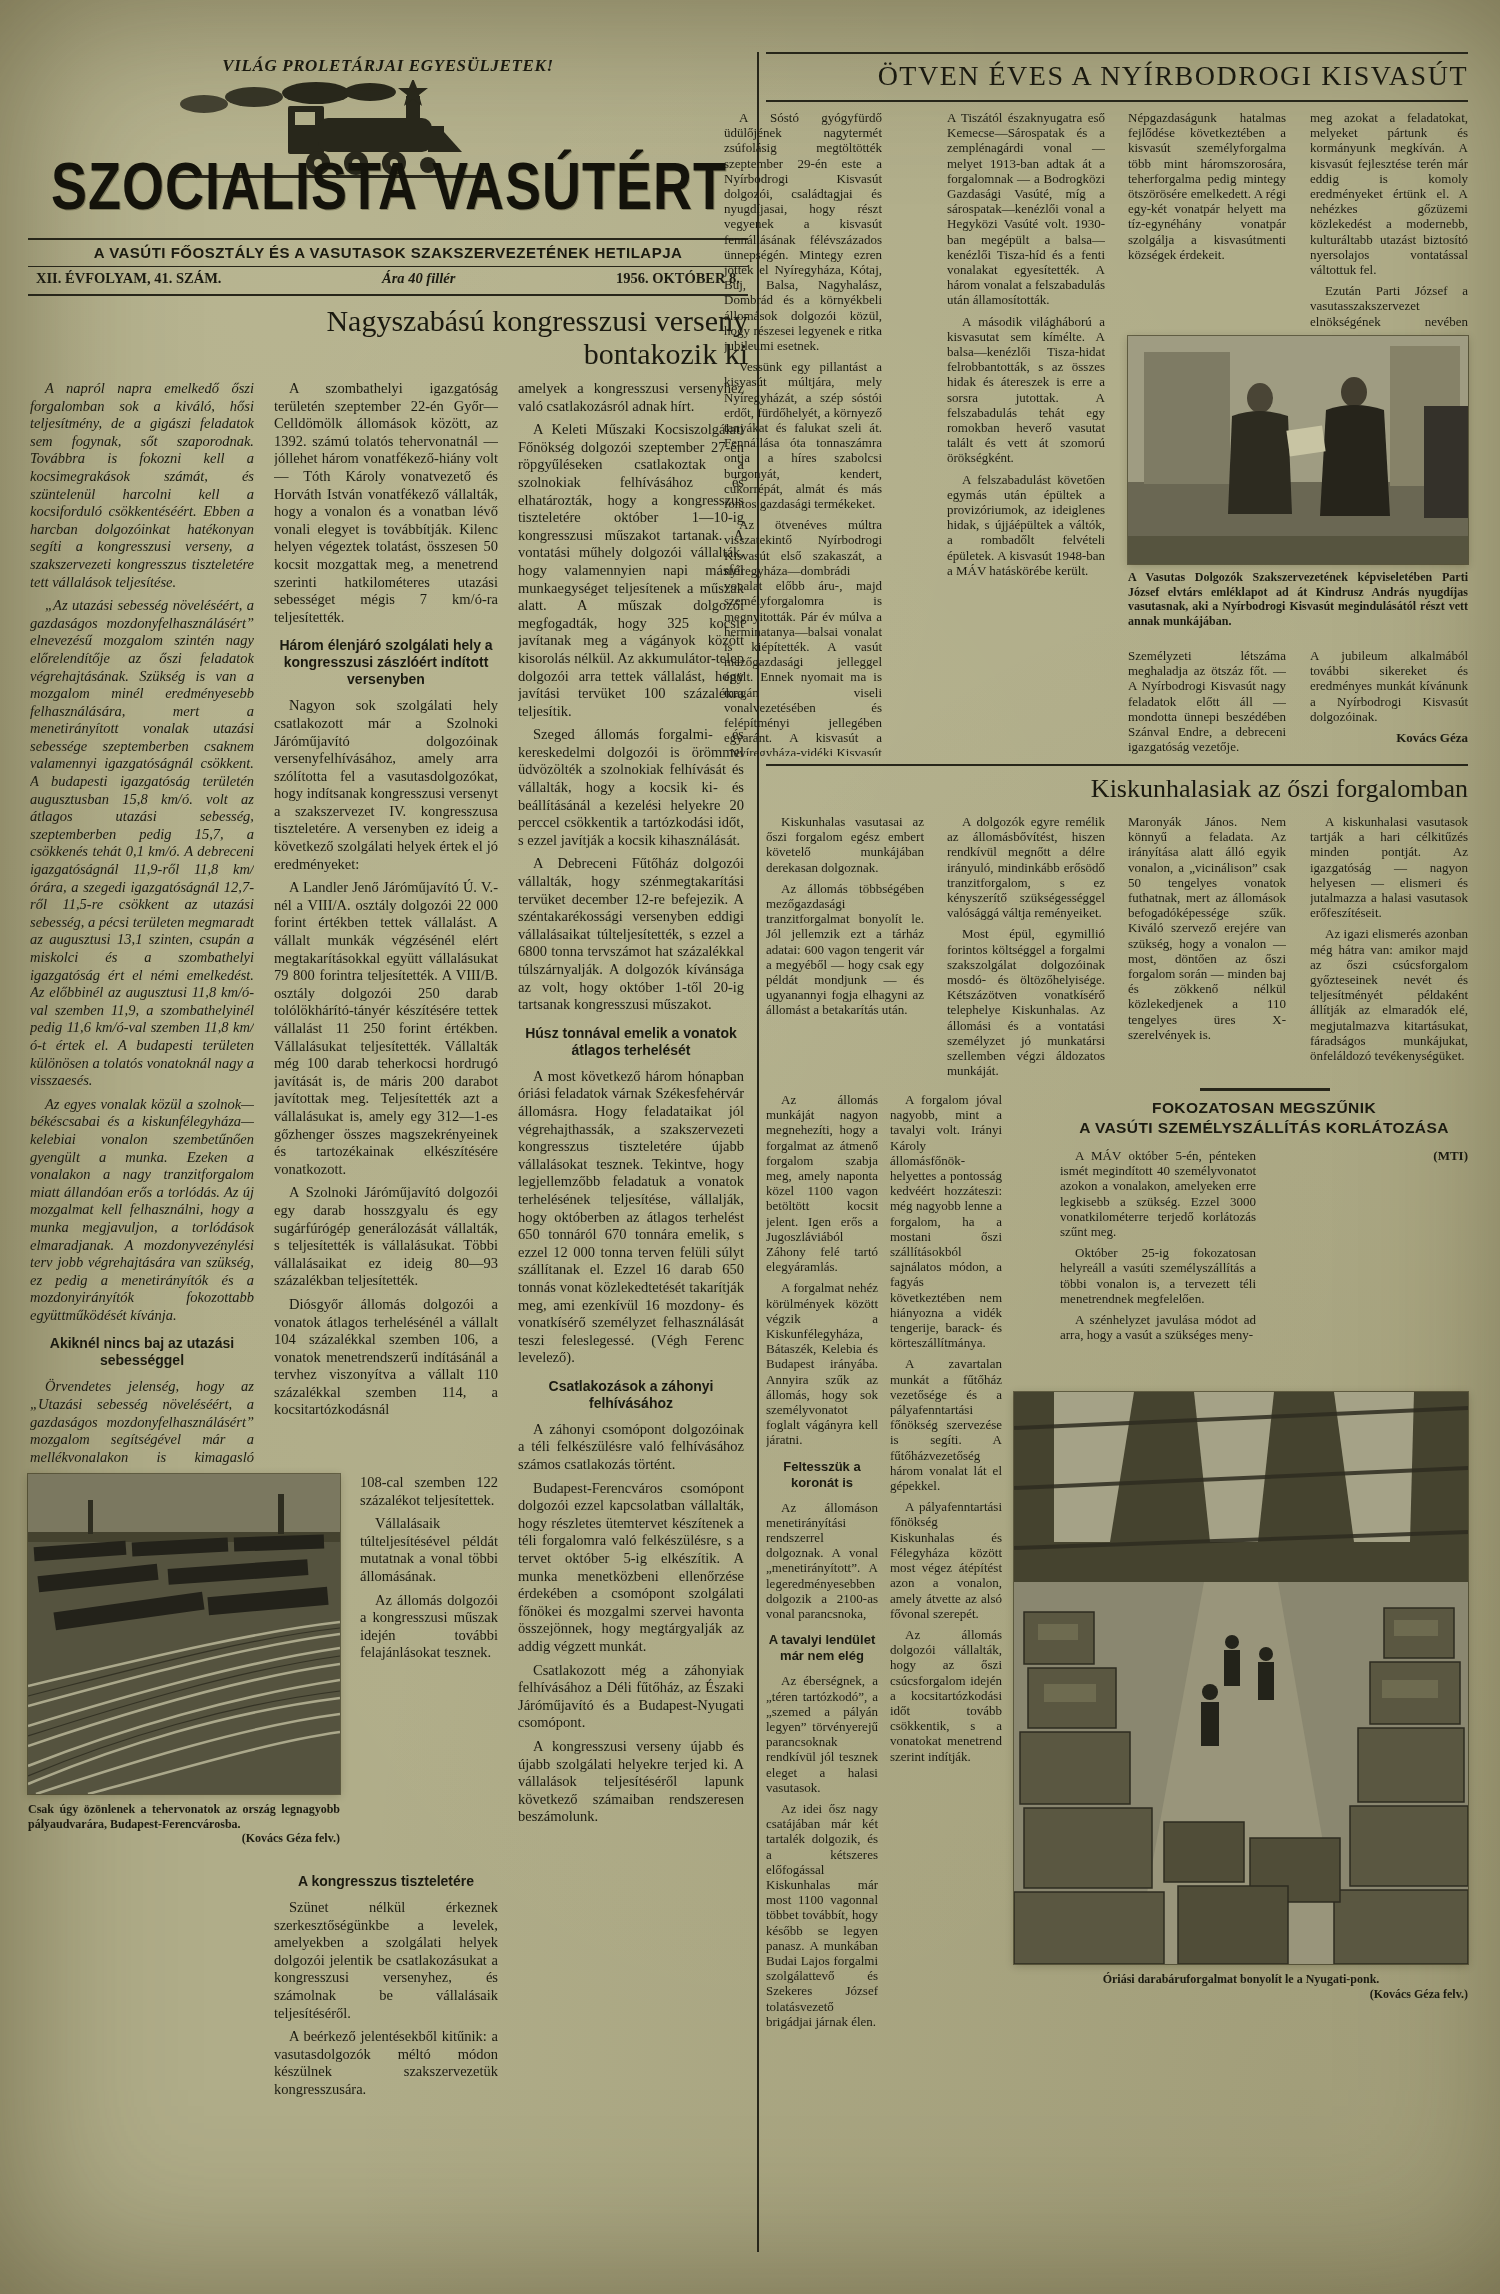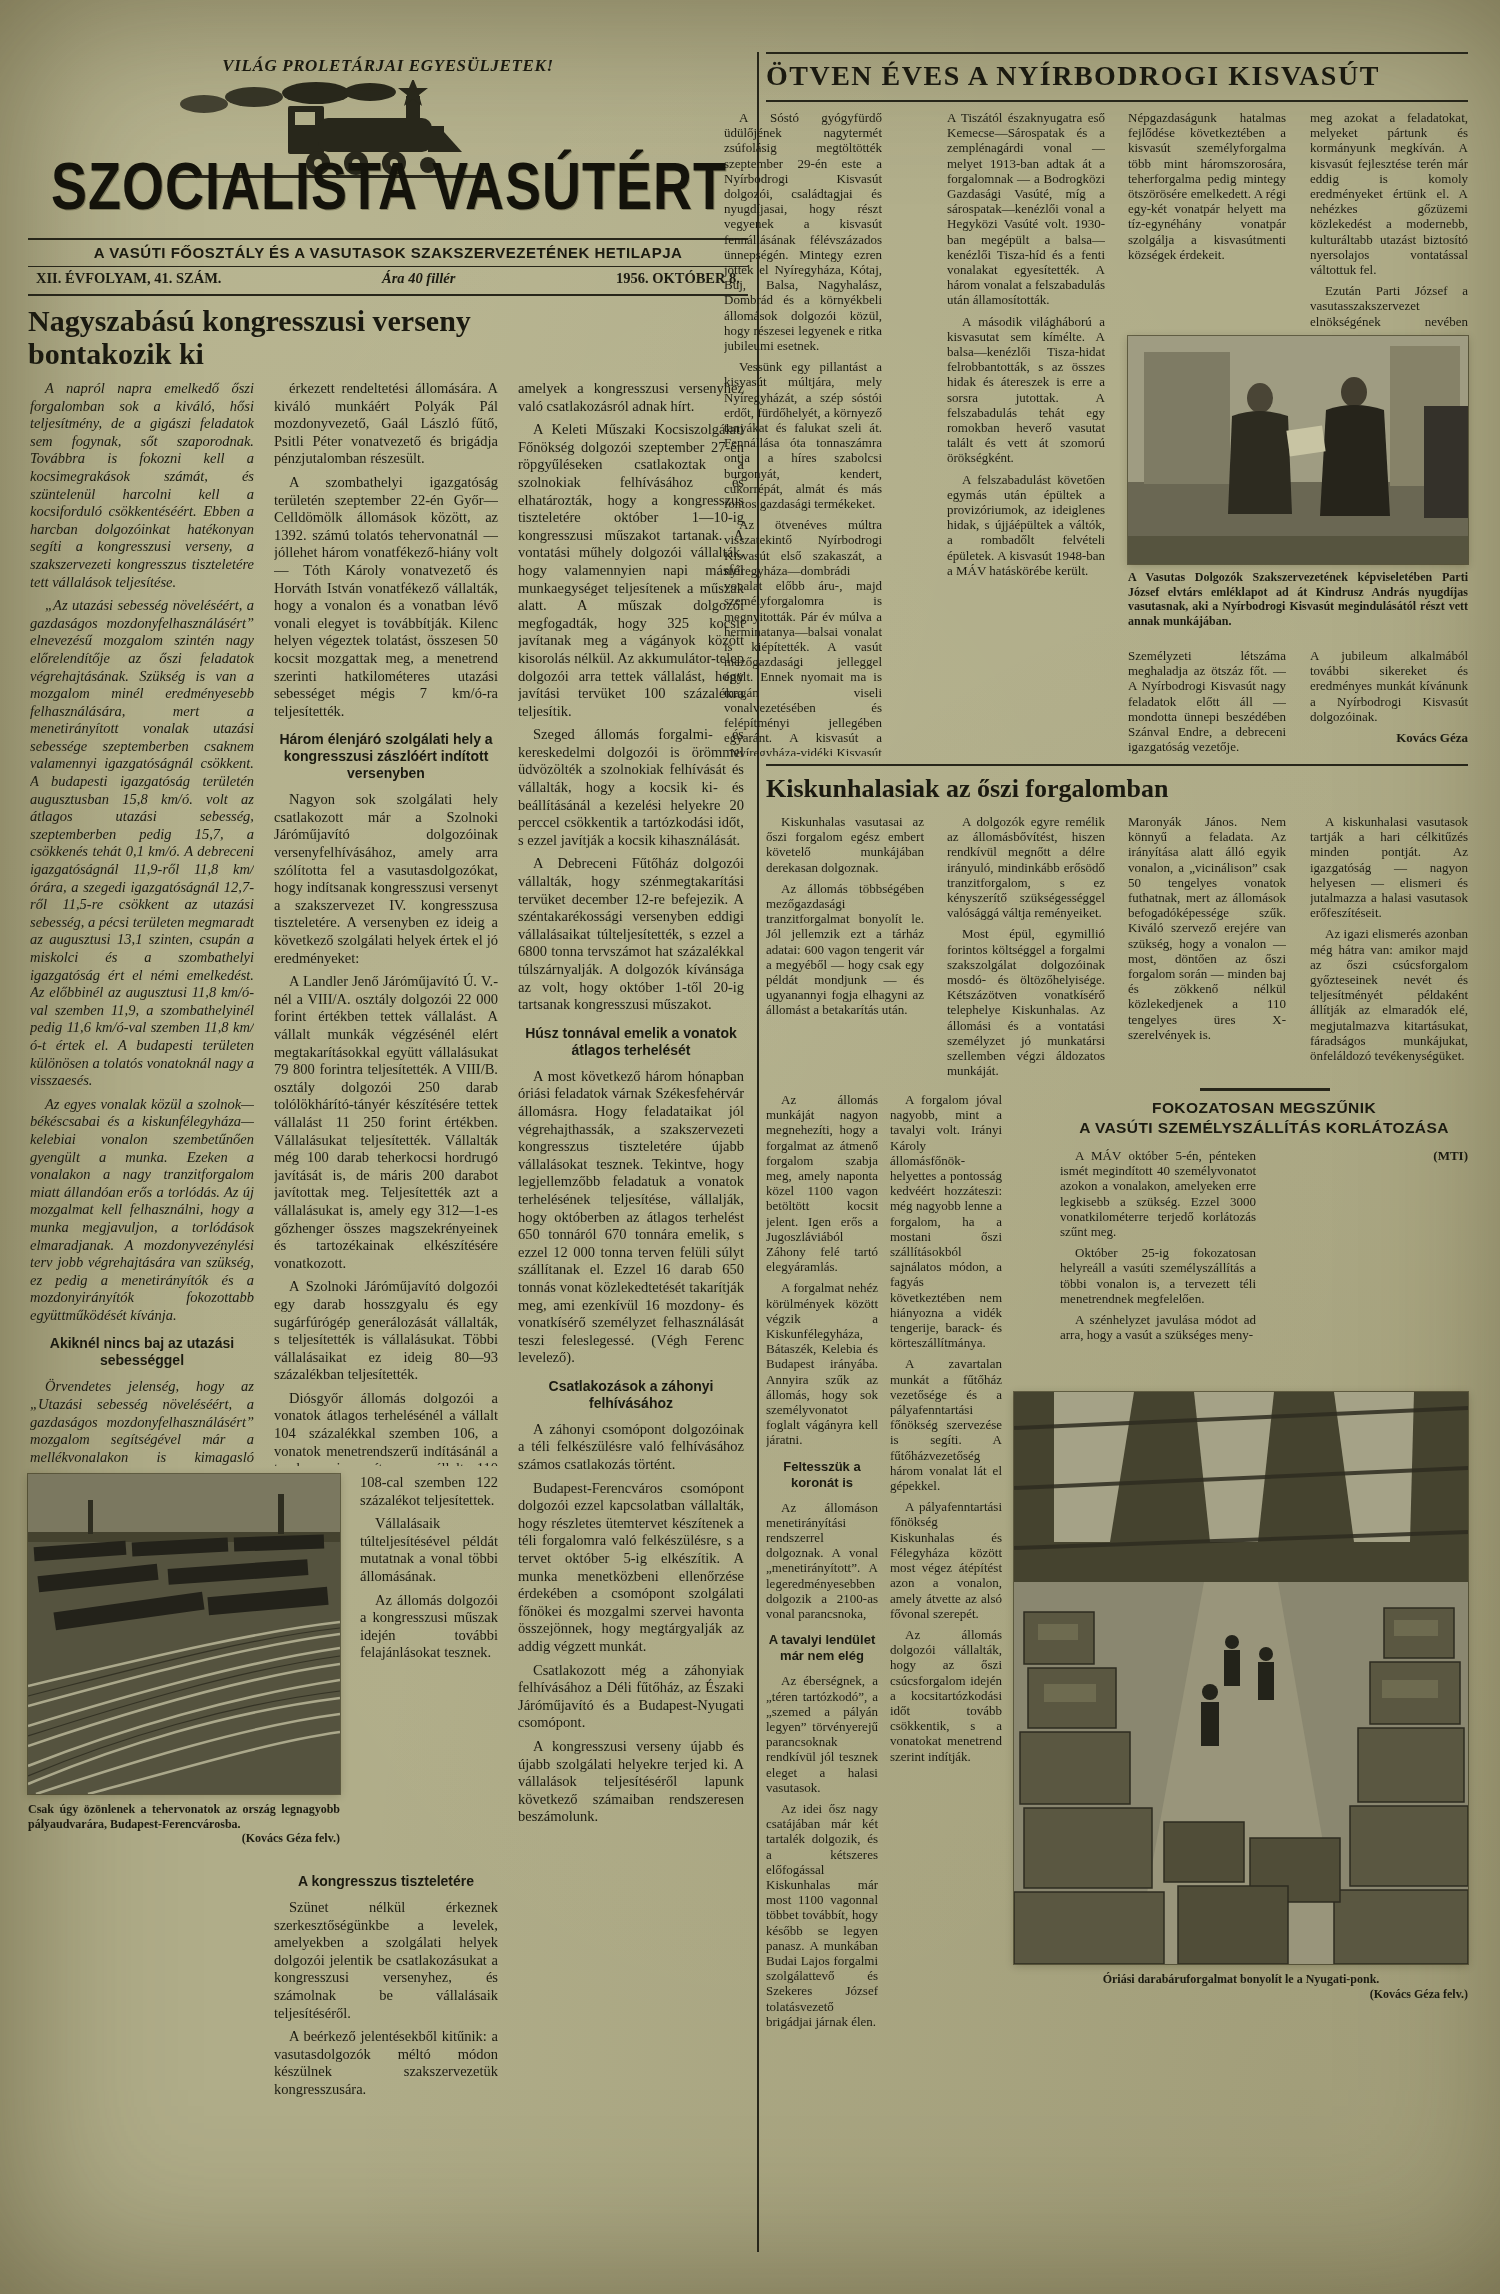--- a/index.html
+++ b/index.html
@@ -27,21 +27,21 @@
   .sig{text-align:right;font-weight:bold;text-indent:0;}
   .slogan{font-weight:bold;font-style:italic;font-size:17px;letter-spacing:.6px;text-align:center;}
   .mast-title{font-family:"Liberation Sans",sans-serif;font-weight:bold;font-size:54px;
     text-align:center;letter-spacing:1px;color:#14130b;transform:scaleY(1.22);transform-origin:top center;
     text-shadow:1px 1px 0 rgba(40,36,14,.35);}
   .mast-sub{font-family:"Liberation Sans",sans-serif;font-weight:bold;font-size:15px;
     letter-spacing:.5px;text-align:center;}
   .dateline{display:flex;justify-content:space-between;align-items:baseline;
     font-weight:bold;font-size:14.5px;gap:28px;}
   .price{font-style:italic;}
-  .headline-serif{font-weight:bold;text-align:left;}
+  .headline-serif{font-weight:normal;text-align:right;}
   .h-congress{font-size:30px;line-height:33px;}
   .h-kisvasut{font-size:28px;line-height:32px;letter-spacing:1.5px;}
   .h-kiskun{font-size:26px;line-height:30px;}
   .h-fok{font-family:"Liberation Sans",sans-serif;font-weight:bold;font-size:15.5px;
     line-height:19.5px;text-align:center;letter-spacing:.4px;}
   .caption{position:absolute;font-weight:bold;font-size:12px;line-height:14.5px;text-align:justify;}
   .caption .credit{display:block;text-align:right;}
   .caption-c{text-align:center;}
   .photo{position:absolute;box-shadow:0 0 0 1px rgba(40,36,16,.55), 0 2px 8px rgba(40,36,16,.25);}
   .photo svg{display:block;width:100%;height:100%;}
@@ -101,21 +101,20 @@
 
   <div class="col lcol italic" style="left:30px;top:380px;width:224px;height:1086px;">
     <p>A napról napra emelkedő őszi forgalomban sok a kiváló, hősi teljesítmény, de a gigászi feladatok sem fogynak, sőt szaporodnak. Továbbra is fokozni kell a kocsimegrakások számát, és szüntelenül harcolni kell a kocsiforduló csökkentéséért. Ebben a harcban dolgozóinkat hatékonyan segíti a kongresszusi verseny, a szakszervezeti kongresszus tiszteletére tett vállalások teljesítése.</p>
     <p>„Az utazási sebesség növeléséért, a gazdaságos mozdonyfelhasználásért” elnevezésű mozgalom szintén nagy előrelendítője az őszi feladatok végrehajtásának. Szükség is van a mozgalom minél eredményesebb felhasználására, mert a menetirányított vonalak utazási sebessége szeptemberben csaknem valamennyi igazgatóságnál csökkent. A budapesti igazgatóság területén augusztusban 15,8 km/ó. volt az átlagos utazási sebesség, szeptemberben pedig 15,7, a csökkenés tehát 0,1 km/ó. A debreceni igazgatóságnál 11,9-ről 11,8 km/órára, a szegedi igazgatóságnál 12,7-ről 11,5-re csökkent az utazási sebesség, a pécsi területen megmaradt az augusztusi 13,1 szinten, csupán a miskolci és a szombathelyi igazgatóság ért el némi emelkedést. Az előbbinél az augusztusi 11,8 km/ó-val szemben 11,9, a szombathelyinél pedig 11,6 km/ó-val szemben 11,8 km/ó-t értek el. A budapesti területen különösen a tolatós vonatoknál nagy a visszaesés.</p>
     <p>Az egyes vonalak közül a szolnok—békéscsabai és a kiskunfélegyháza—kelebiai vonalon szembetűnően gyengült a munka. Ezeken a vonalakon a nagy tranzitforgalom miatt állandóan erős a torlódás. Az új mozgalmat kell felhasználni, hogy a munka megjavuljon, a torlódások elmaradjanak. A mozdonyvezénylési terv jobb végrehajtására van szükség, ez pedig a menetirányítók és a mozdonyirányítók fokozottabb együttműködését kívánja.</p>
     <h3 class="subhead">Akiknél nincs baj az utazási sebességgel</h3>
     <p>Örvendetes jelenség, hogy az „Utazási sebesség növeléséért, a gazdaságos mozdonyfelhasználásért” mozgalom segítségével már a mellékvonalakon is kimagasló eredményekkel támogatják a fővonali dolgozók munkáját. Szeptember 18-án a 6261. számú tolatós tehervonat Mátészalka és Nyíregyháza között, 950 tonna terheléssel a menetrend szerinti 6,9 km/ó sebességet 8,1 km/ó-ra teljesítette. A vonat 10 perc késéssel indult, és 60 perccel korábban</p>
   </div>
 
   <div class="col lcol" style="left:274px;top:380px;width:224px;height:1086px;">
-    <p>érkezett rendeltetési állomására. A kiváló munkáért Polyák Pál mozdonyvezető, Gaál László fűtő, Psitli Péter vonatvezető és brigádja pénzjutalomban részesült.</p>
     <p>A szombathelyi igazgatóság területén szeptember 22-én Győr—Celldömölk állomások között, az 1392. számú tolatós tehervonatnál — jóllehet három vonatfékező-hiány volt — Tóth Károly vonatvezető és Horváth István vonatfékező vállalták, hogy a vonalon és a vonatban lévő vonali elegyet is továbbítják. Kilenc helyen végeztek tolatást, összesen 50 kocsit mozgattak meg, a menetrend szerinti hatkilométeres utazási sebességet mégis 7 km/ó-ra teljesítették.</p>
     <h3 class="subhead">Három élenjáró szolgálati hely a kongresszusi zászlóért indított versenyben</h3>
     <p>Nagyon sok szolgálati hely csatlakozott már a Szolnoki Járóműjavító dolgozóinak versenyfelhívásához, amely arra szólította fel a vasutasdolgozókat, hogy indítsanak kongresszusi versenyt a szakszervezet IV. kongresszusa tiszteletére. A versenyben ez ideig a következő szolgálati helyek értek el jó eredményeket:</p>
     <p>A Landler Jenő Járóműjavító Ú. V.-nél a VIII/A. osztály dolgozói 22 000 forint értékben tettek vállalást. A vállalt munkák végzésénél elért megtakarításokkal együtt vállalásukat 79 800 forintra teljesítették. A VIII/B. osztály dolgozói 250 darab tolólökhárító-tányér készítésére tettek vállalást 11 250 forint értékben. Vállalásukat teljesítették. Vállalták még 100 darab teherkocsi hordrugó javítását is, de máris 200 darabot javítottak meg. Teljesítették azt a vállalásukat is, amely egy 312—1-es gőzhenger összes magszekrényeinek és tartozékainak elkészítésére vonatkozott.</p>
     <p>A Szolnoki Járóműjavító dolgozói egy darab hosszgyalu és egy sugárfúrógép generálozását vállalták, s teljesítették is vállalásukat. Többi vállalásaikat ez ideig 80—93 százalékban teljesítették.</p>
     <p>Diósgyőr állomás dolgozói a vonatok átlagos terhelésénél a vállalt 104 százalékkal szemben 106, a vonatok menetrendszerű indításánál a tervhez viszonyítva a vállalt 110 százalékkal szemben 114, a kocsitartózkodásnál</p>
   </div>
 
   <div class="col lcol" style="left:360px;top:1474px;width:138px;height:318px;">
     <p style="text-indent:0">108-cal szemben 122 százalékot teljesítettek.</p>

